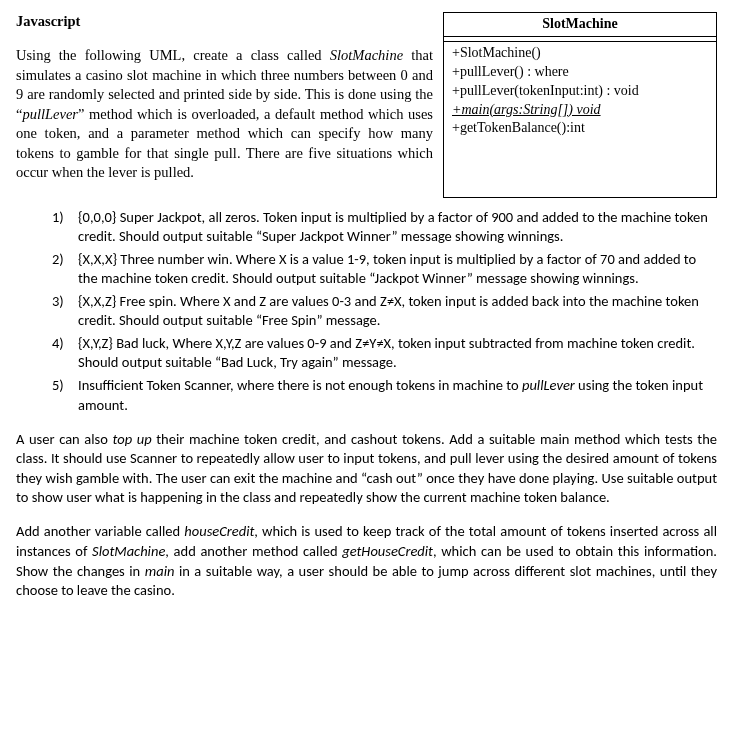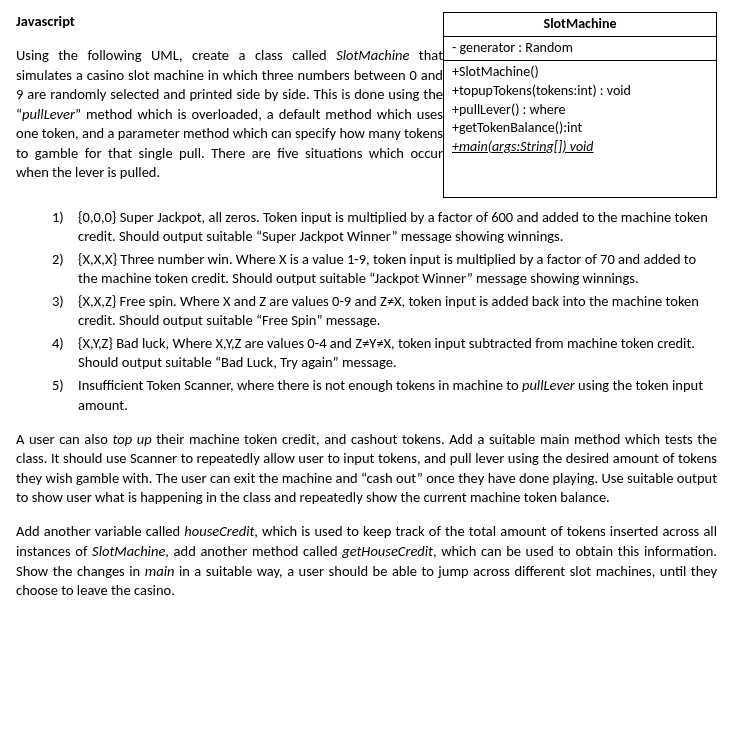--- a/index.html
+++ b/index.html
@@ -7,21 +7,23 @@
       font-size: 14.5px;
       color: #000;
       margin: 0;
       padding: 12px 16px;
       width: 733px;
       box-sizing: border-box;
       line-height: 1.35;
     }
     .header-section {
       display: flex;
+      gap: 10px;
       margin-bottom: 8px;
+      font-family: Liberation Serif, serif;
     }
     .left-col {
       flex: 1;
     }
     .heading-block {
       margin-bottom: 8px;
     }
     .heading-line {
       font-weight: bold;
     }
@@ -82,48 +84,47 @@
       <div class="heading-line">Javascript</div>
     </div>
     <p class="para-intro">
       <span>Using the following UML, create a class called </span><span class="ital">SlotMachine</span><span> that simulates a casino slot machine in which three numbers between 0 and 9 are randomly selected and printed side by side. This is done using the “</span><span class="ital">pullLever</span><span>” method which is overloaded, a default method which uses one token, and a parameter method which can specify how many tokens to gamble for that single pull. There are five situations which occur when the lever is pulled.</span>
     </p>
   </div>
 
   <div class="uml-box">
     <div class="uml-title">SlotMachine</div>
     <div class="uml-section uml-attrs">
-      <div class="uml-item">- generator : Random</div>
     </div>
     <div class="uml-section">
       <div class="uml-item">+SlotMachine()</div>
-      <div class="uml-item">+topupTokens(tokens:int) : void</div>
       <div class="uml-item">+pullLever() : where</div>
+      <div class="uml-item">+pullLever(tokenInput:int) : void</div>
+      <div class="uml-item italic-under">+main(args:String[]) void</div>
       <div class="uml-item">+getTokenBalance():int</div>
-      <div class="uml-item italic-under">+main(args:String[]) void</div>
     </div>
   </div>
 </div>
 
 <div class="list-block">
   <div class="list-item">
     <div class="list-num">1)</div>
-    <div class="list-body">{0,0,0} Super Jackpot, all zeros. Token input is multiplied by a factor of 600 and added to the machine token credit. Should output suitable “Super Jackpot Winner” message showing winnings.</div>
+    <div class="list-body">{0,0,0} Super Jackpot, all zeros. Token input is multiplied by a factor of 900 and added to the machine token credit. Should output suitable “Super Jackpot Winner” message showing winnings.</div>
   </div>
   <div class="list-item">
     <div class="list-num">2)</div>
     <div class="list-body">{X,X,X} Three number win. Where X is a value 1-9, token input is multiplied by a factor of 70 and added to the machine token credit. Should output suitable “Jackpot Winner” message showing winnings.</div>
   </div>
   <div class="list-item">
     <div class="list-num">3)</div>
-    <div class="list-body">{X,X,Z} Free spin. Where X and Z are values 0-9 and Z≠X, token input is added back into the machine token credit. Should output suitable “Free Spin” message.</div>
+    <div class="list-body">{X,X,Z} Free spin. Where X and Z are values 0-3 and Z≠X, token input is added back into the machine token credit. Should output suitable “Free Spin” message.</div>
   </div>
   <div class="list-item">
     <div class="list-num">4)</div>
-    <div class="list-body">{X,Y,Z} Bad luck, Where X,Y,Z are values 0-4 and Z≠Y≠X, token input subtracted from machine token credit. Should output suitable “Bad Luck, Try again” message.</div>
+    <div class="list-body">{X,Y,Z} Bad luck, Where X,Y,Z are values 0-9 and Z≠Y≠X, token input subtracted from machine token credit. Should output suitable “Bad Luck, Try again” message.</div>
   </div>
   <div class="list-item">
     <div class="list-num">5)</div>
     <div class="list-body">
       <span>Insufficient Token Scanner, where there is not enough tokens in machine to </span><span class="ital">pullLever</span><span> using the token input amount.</span>
     </div>
   </div>
 </div>
 
 <p class="footer-para">

